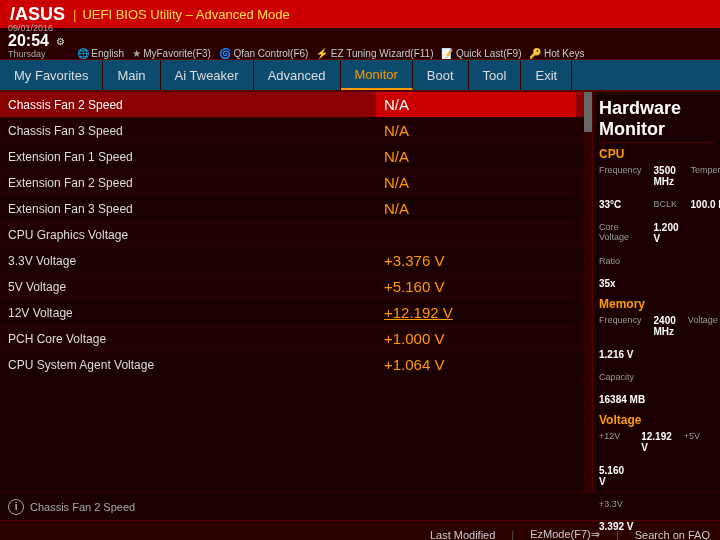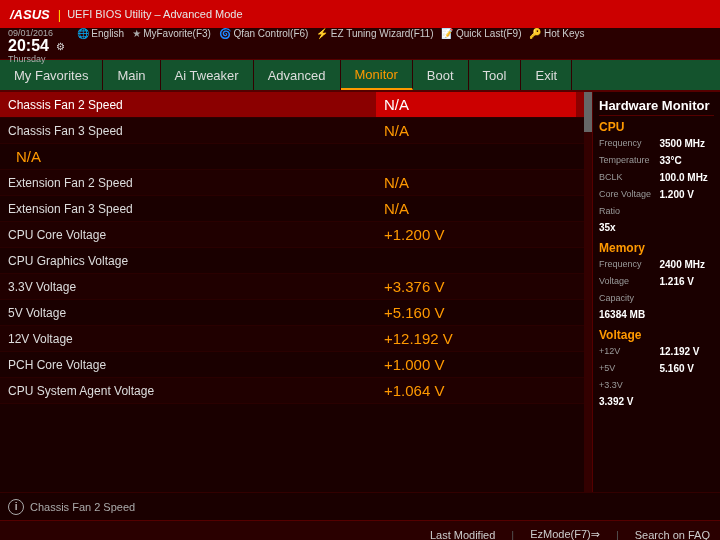--- a/index.html
+++ b/index.html
@@ -17,35 +17,34 @@
     #title-bar {
       background: #cc0000;
       height: 28px;
       display: flex;
       align-items: center;
       padding: 0 10px;
     }
     #title-bar .logo {
       color: #fff;
       font-weight: bold;
+      font-size: 18px;
+      margin-right: 8px;
+    }
+    #title-bar .title-text {
+      color: #fde047;
       font-size: 13px;
-      margin-right: 8px;
-      font-style: italic;
-    }
-    #title-bar .title-text {
-      color: #e5e5e5;
-      font-size: 11px;
     }
 
     
     #info-bar {
       background: #2a0000;
       height: 32px;
       display: flex;
-      align-items: flex-start;
+      align-items: flex-end;
       padding: 0 8px;
       font-size: 11px;
       color: #ddd;
       border-bottom: 1px solid #550000;
     }
     #info-bar .datetime {
       display: flex;
       flex-direction: column;
       margin-right: 12px;
       font-size: 10px;
@@ -72,21 +71,21 @@
       align-items: center;
       gap: 2px;
     }
     #info-bar .shortcut-item .icon {
       color: #aaa;
       font-size: 10px;
     }
 
     
     #nav-menu {
-      background: #14532d;
+      background: #0c4a6e;
       height: 32px;
       display: flex;
       align-items: center;
       border-bottom: 2px solid #550000;
     }
     .nav-item {
       padding: 0 14px;
       height: 100%;
       display: flex;
       align-items: center;
@@ -163,41 +162,41 @@
 
     
     #right-panel {
       width: 128px;
       background: #1a0000;
       border-left: 1px solid #550000;
       padding: 6px;
       font-size: 10px;
     }
     #right-panel .panel-title {
-      font-size: 13px;
+      font-size: 18px;
       color: #fff;
       font-weight: bold;
       margin-bottom: 4px;
       padding-bottom: 2px;
       border-bottom: 1px solid #550000;
     }
     .hw-section {
       margin-bottom: 8px;
     }
     .hw-section-title {
       color: #ff9900;
       font-size: 12px;
       font-weight: bold;
       margin-bottom: 4px;
       margin-top: 4px;
     }
     .hw-grid {
       display: grid;
-      grid-template-columns: 1fr 1fr;
-      gap: 6px;
+      grid-template-columns: 1fr 1fr 1fr;
+      gap: 12px;
     }
     .hw-item-label {
       color: #999;
       font-size: 9px;
     }
     .hw-item-value {
       color: #fff;
       font-size: 10px;
       font-weight: bold;
     }
@@ -311,48 +310,45 @@
 
   <div class="table-row" style="background: rgb(139, 0, 0);">
         <span class="row-label">Chassis Fan 2 Speed</span>
         <span class="row-value" style="background: rgb(204, 0, 0); color: rgb(255, 255, 255); height: 100%; display: flex; align-items: center; padding-left: 8px; width: 200px;">N/A</span>
       </div>
       <div class="table-row">
         <span class="row-label">Chassis Fan 3 Speed</span>
         <span class="row-value" style="color: rgb(255, 153, 0);">N/A</span>
       </div>
       <div class="table-row">
+        <span class="row-label">Extension Fan 1 Speed</span>
         <span class="row-value" style="color: rgb(255, 153, 0);">N/A</span>
       </div>
       <div class="table-row">
         <span class="row-label">Extension Fan 2 Speed</span>
         <span class="row-value" style="color: rgb(255, 153, 0);">N/A</span>
       </div>
       <div class="table-row">
         <span class="row-label">Extension Fan 3 Speed</span>
         <span class="row-value" style="color: rgb(255, 153, 0);">N/A</span>
       </div>
       <div class="table-row">
-        <span class="row-label">CPU Core Voltage</span>
-        <span class="row-value" style="color: rgb(255, 153, 0);">+1.200 V</span>
-      </div>
-      <div class="table-row">
         <span class="row-label">CPU Graphics Voltage</span>
       </div>
       <div class="table-row">
         <span class="row-label">3.3V Voltage</span>
         <span class="row-value" style="color: rgb(255, 153, 0);">+3.376 V</span>
       </div>
       <div class="table-row">
         <span class="row-label">5V Voltage</span>
         <span class="row-value" style="color: rgb(255, 153, 0);">+5.160 V</span>
       </div>
       <div class="table-row">
         <span class="row-label">12V Voltage</span>
-        <span class="row-value" style="color: rgb(255, 153, 0);">+12.192 V</span>
+        <span class="row-value" style="color: rgb(255, 153, 0); text-decoration: underline;">+12.192 V</span>
       </div>
       <div class="table-row">
         <span class="row-label">PCH Core Voltage</span>
         <span class="row-value" style="color: rgb(255, 153, 0);">+1.000 V</span>
       </div>
       <div class="table-row">
         <span class="row-label">CPU System Agent Voltage</span>
         <span class="row-value" style="color: rgb(255, 153, 0);">+1.064 V</span>
       </div>
     </div>

